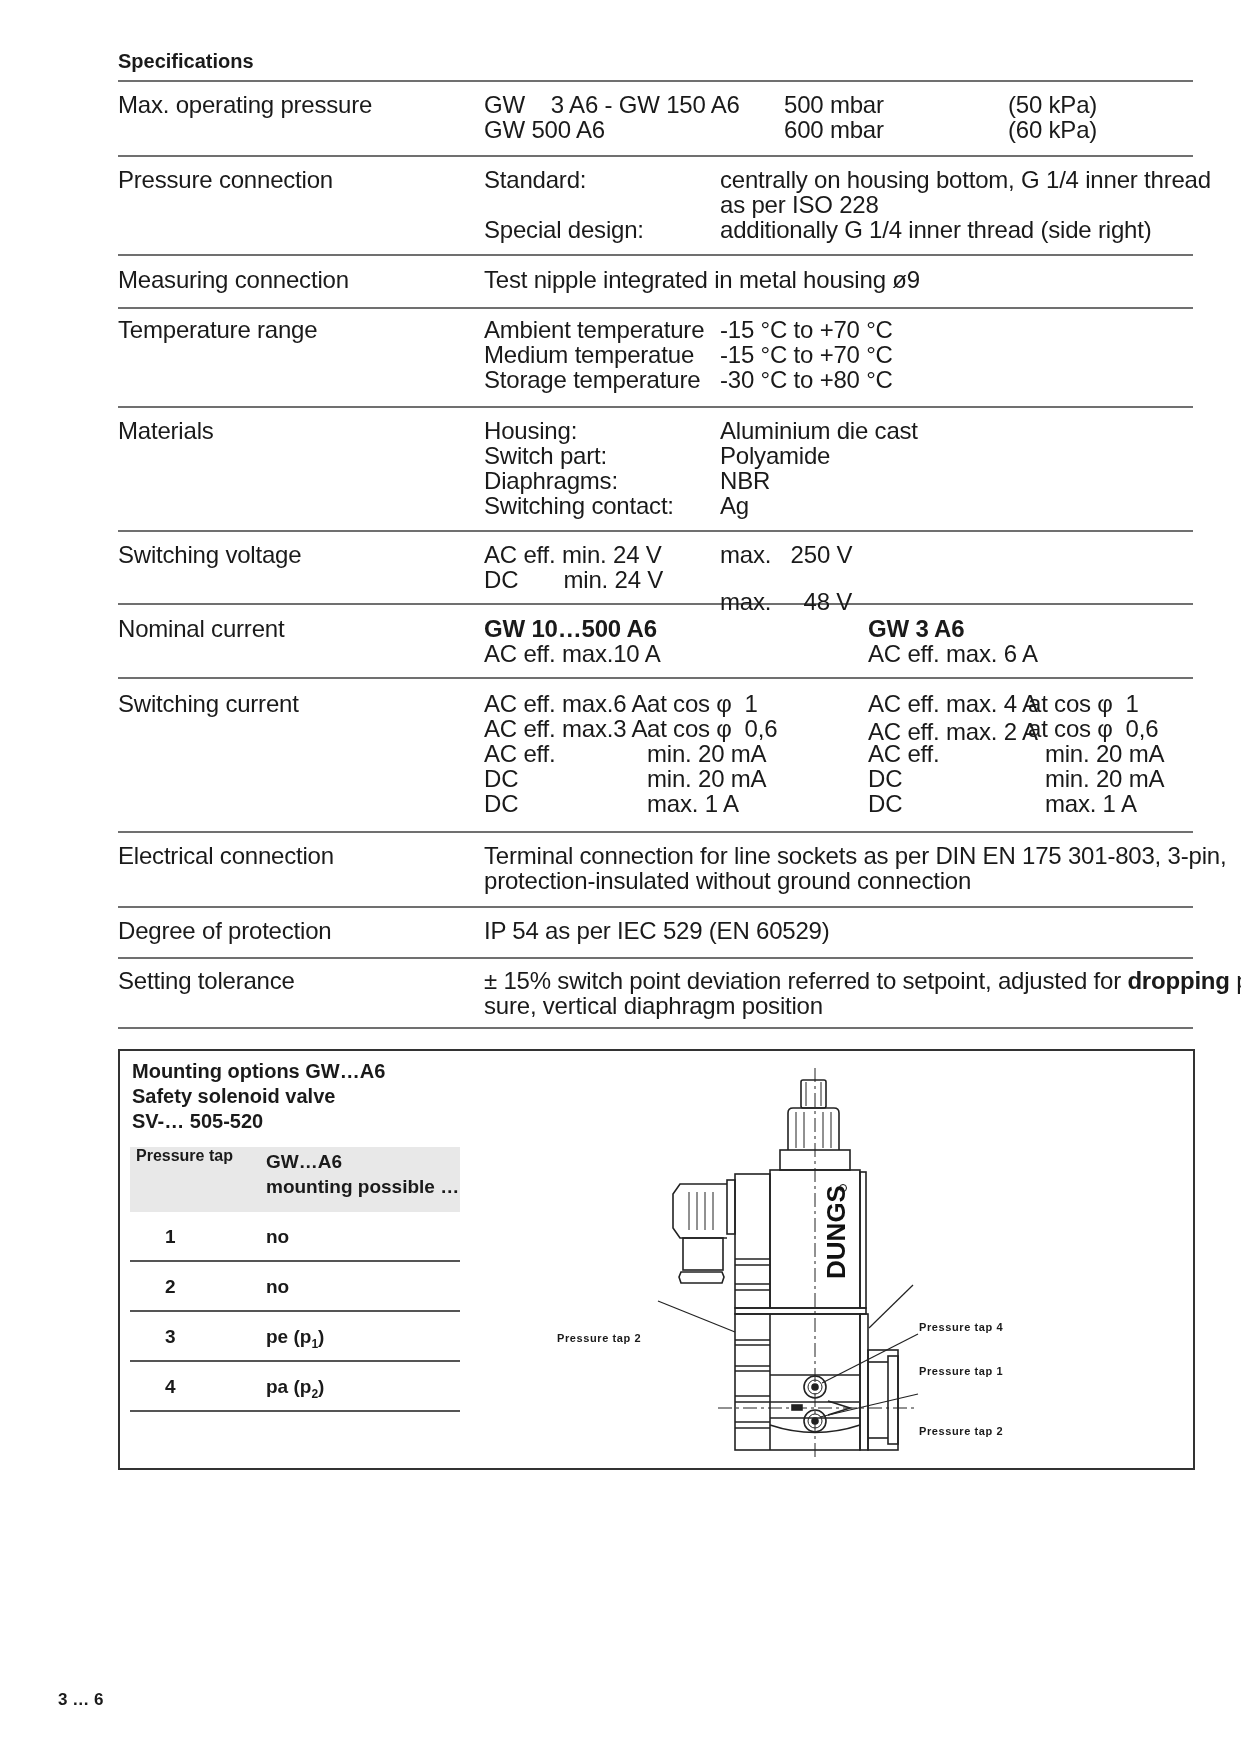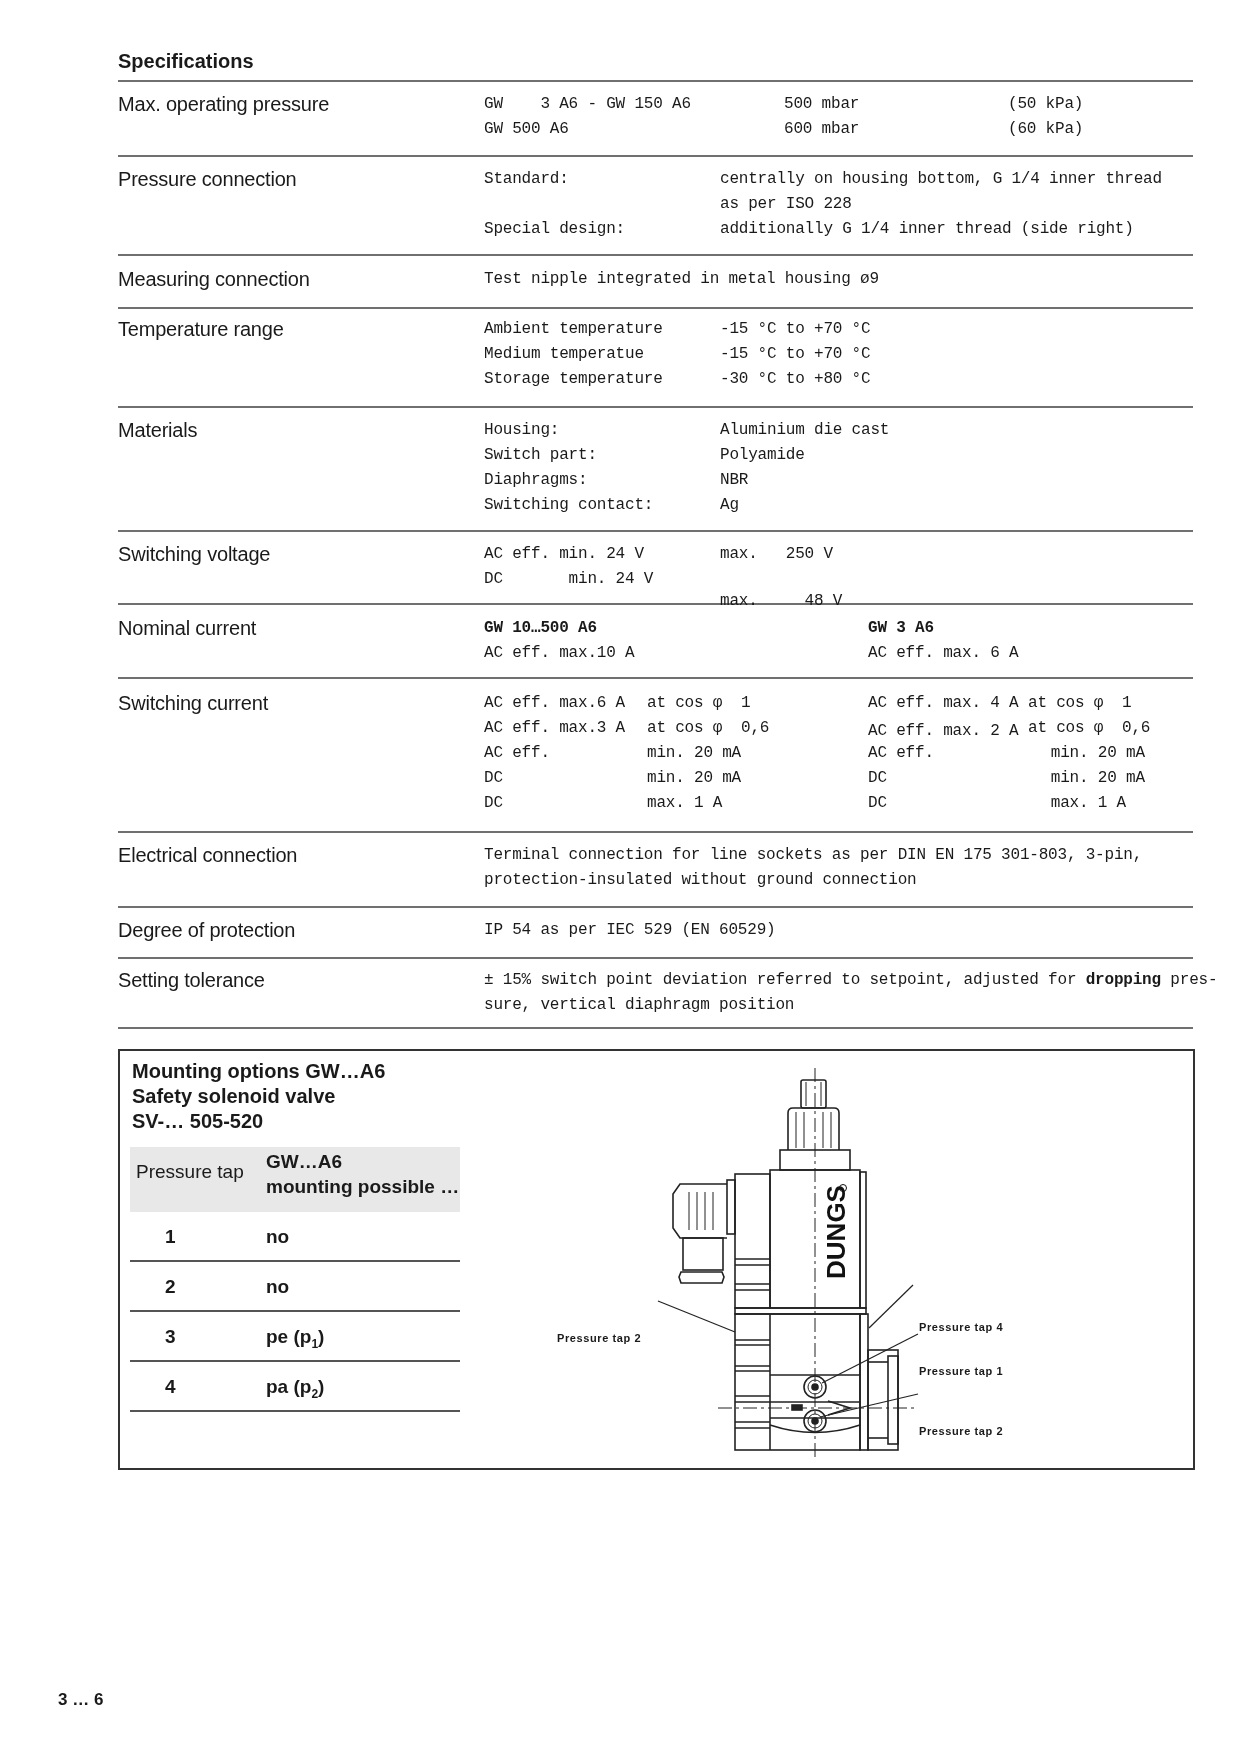--- a/index.html
+++ b/index.html
@@ -1,28 +1,28 @@
 <!DOCTYPE html>
 <html><head>
 <meta charset="utf-8">
 <style>
   html, body { margin:0; padding:0; background:#ffffff; }
   body { width:1241px; height:1754px; position:relative; overflow:hidden;
          font-family:"Liberation Sans", sans-serif; color:#1a1a1a; }
   .abs { position:absolute; }
   .heading { left:118px; top:42px; font-size:20px; font-weight:bold;margin-top:8px; }
   .rule { position:absolute; left:118px; width:1075px; height:0; border-top:2px solid #707070; }
-  .lbl { position:absolute; left:118px; font-size:20px; line-height:25px; white-space:nowrap; letter-spacing:-0.2px; }
-  .val { position:absolute; font-size:16px; line-height:25px; white-space:nowrap; letter-spacing:-0.2px;font-family:Liberation Mono, monospace; }
+  .lbl { position:absolute; left:118px; font-size:24px; line-height:25px; white-space:nowrap; letter-spacing:-0.2px; }
+  .val { position:absolute; font-size:24px; line-height:25px; white-space:nowrap; letter-spacing:-0.2px; }
   .b { font-weight:bold; }
   .box { position:absolute; left:118px; top:1049px; width:1073px; height:417px; border:2px solid #333; }
   .box-title { position:absolute; left:12px; top:8px; font-size:20px; font-weight:bold; line-height:25px; }
   .mt { position:absolute; left:10px; top:96px; width:330px; }
   .mt-head { background:#e8e8e8; height:65px; position:relative; }
-  .mt-head .c1 { position:absolute; left:6px; top:14px; font-size:19px; font-weight:normal; }
+  .mt-head .c1 { position:absolute; left:6px; top:0; font-size:16px; font-weight:bold; }
   .mt-head .c2 { position:absolute; left:136px; top:2px; font-size:19px; font-weight:bold; line-height:25px; }
   .mt-row { position:relative; height:48px; border-bottom:2px solid #555; }
   .mt-row .n { position:absolute; left:35px; top:14px; font-size:19px; font-weight:bold; }
   .mt-row .v { position:absolute; left:136px; top:14px; font-size:19px; font-weight:bold; }
   .mt-row .v sub { font-size:12px; }
   .pagenum { left:58px; top:1690px; font-size:17px; font-weight:bold; }
   .diag-label { position:absolute; font-size:11px; font-weight:bold; letter-spacing:0.6px; white-space:nowrap;margin-top:40px; }
 </style>
 </head>
 <body>

